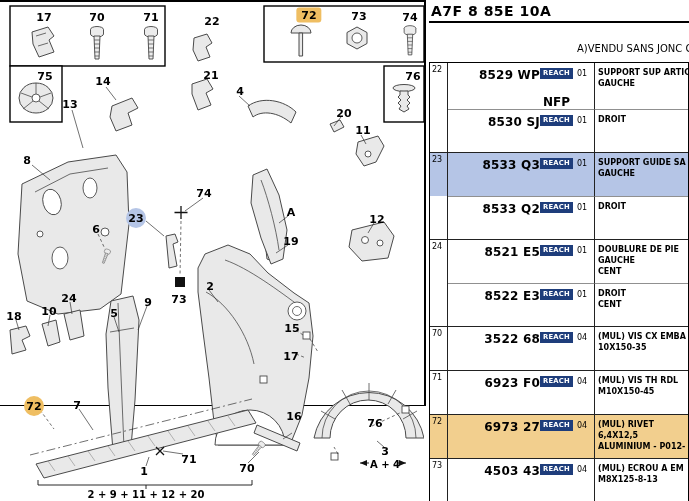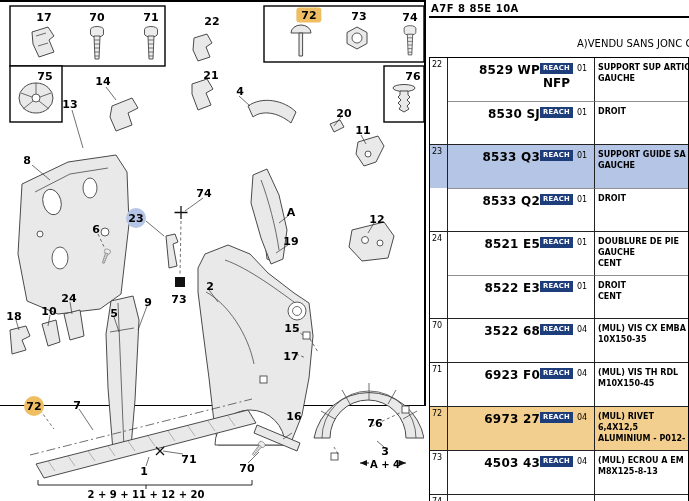--- a/index.html
+++ b/index.html
@@ -27,35 +27,35 @@
   .hole { fill:#fff; stroke:#4a4a4a; stroke-width:0.9; }
   .ln   { fill:none; stroke:#4a4a4a; stroke-width:0.8; }
   .lnl  { fill:none; stroke:#333; stroke-width:0.7; }
   .dash { stroke-dasharray:3 2.5; }
   .dash2{ stroke-dasharray:9 3 2 3; }
   .hatch{ fill:none; stroke:#888; stroke-width:0.6; }
   .mark { stroke:#111; stroke-width:1.3; fill:none; }
 
   
   .table-panel { flex:1 1 auto; height:501px; padding:2px 0 0 3px; overflow:hidden; background:#fff; }
-  .plate-title { font-size:10px; font-weight:bold; letter-spacing:0.5px; padding:1px 0 2px 2px;
+  .plate-title { font-size:14px; font-weight:bold; letter-spacing:0.5px; padding:1px 0 2px 2px;
                  border-bottom:2.5px solid #000; }
   .plate-note  { font-size:10px; padding:20px 0 8px 148px; white-space:nowrap; overflow:hidden; }
   .parts-table { border:1px solid #000; border-right:1px solid #000; width:100%; }
   .pgroup { border-bottom:1px solid #222; }
   .pgroup:last-child { border-bottom:none; }
   .prow { display:flex; align-items:stretch; min-height:43px; background:#fff; }
   .prow.hl-blue   { background:var(--hl-blue,#b5c5e6); }
   .prow.hl-orange { background:var(--hl-orange,#f2cf8e); }
   .prow + .prow > .cell { border-top:1px solid #909090; }
   .prow + .prow > .cell.idx { border-top:none; }
   .cell { min-width:0; }
   .cell.idx  { flex:0 0 18px; border-right:1px solid #222; font-size:8px; padding:2px 0 0 2px; }
   .cell.ref  { flex:0 0 92px; font-size:12px; font-weight:bold; letter-spacing:0.2px; padding:5px 0 0 3px;text-align:right; }
-  .cell.bcol { flex:0 0 37px; display:flex; flex-direction:column; align-items:flex-start; gap:2px; padding-top:5px; }
+  .cell.bcol { flex:0 0 37px; display:flex; flex-direction:column; align-items:flex-start; gap:16px; padding-top:5px; }
   .reach { background:var(--badge-navy,#1e3d7b); color:#fff; font-size:6.8px; font-weight:bold;
            line-height:1; padding:2px 3px; letter-spacing:0.2px; cursor:pointer; }
   .nfp   { font-size:12px; font-weight:bold; padding-left:3px; }
   .cell.qty  { flex:0 0 17px; font-size:8px; padding-top:6px; }
   .cell.desc { flex:1 1 auto; border-left:1px solid #222; font-size:8px; font-weight:bold;
                line-height:11px; padding:4px 0 0 3px; white-space:nowrap; overflow:hidden; }
 </style>
 </head>
 <body>
 

